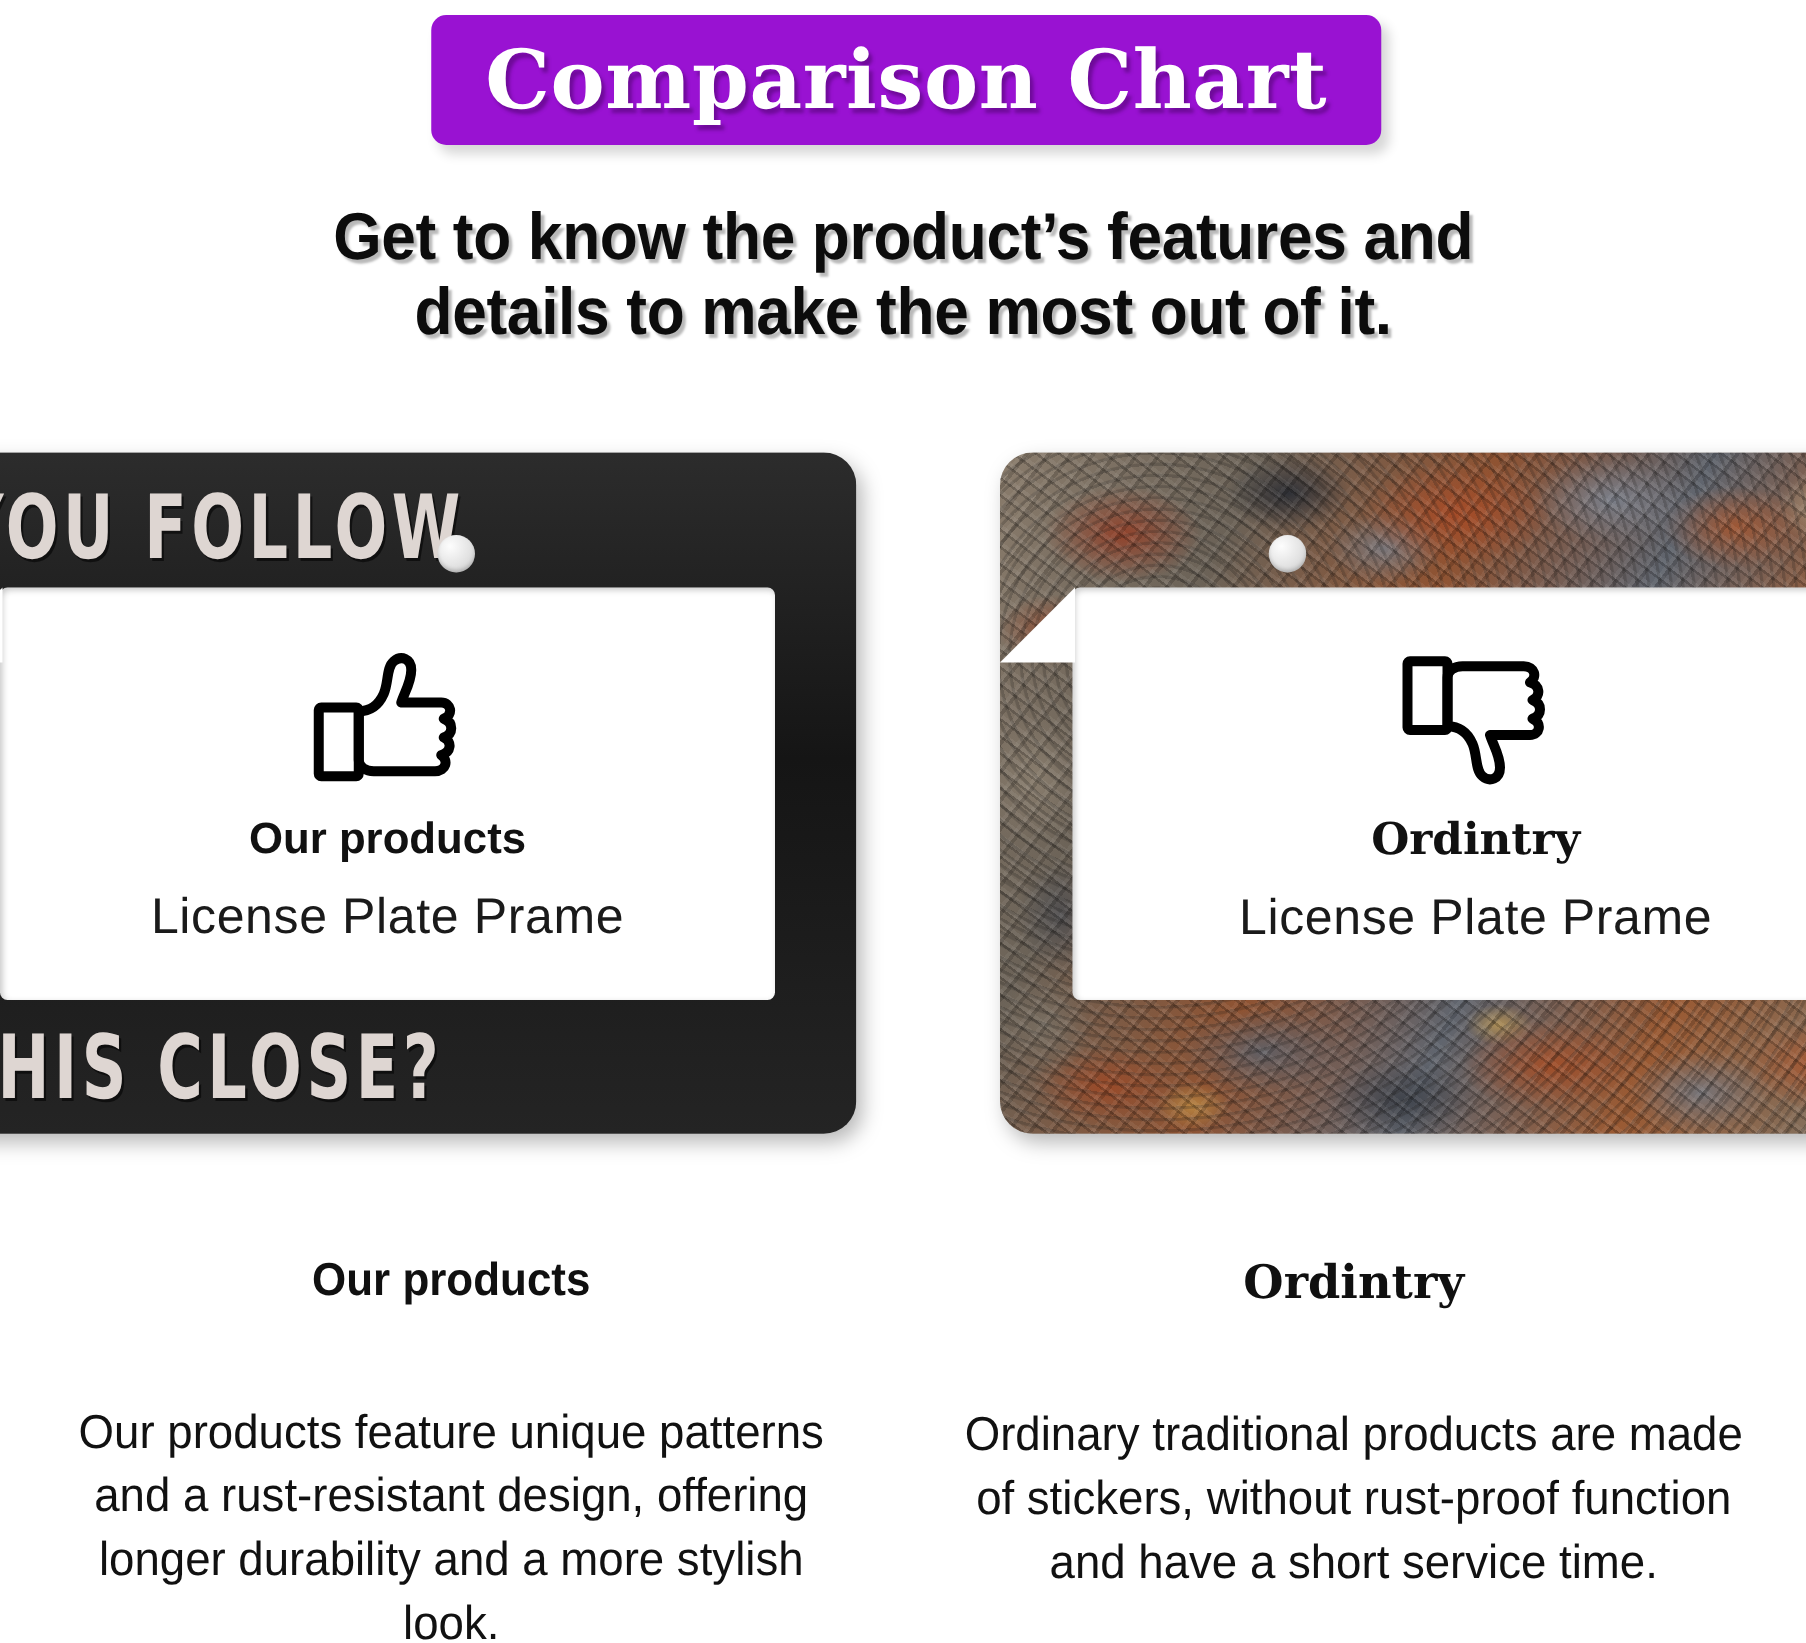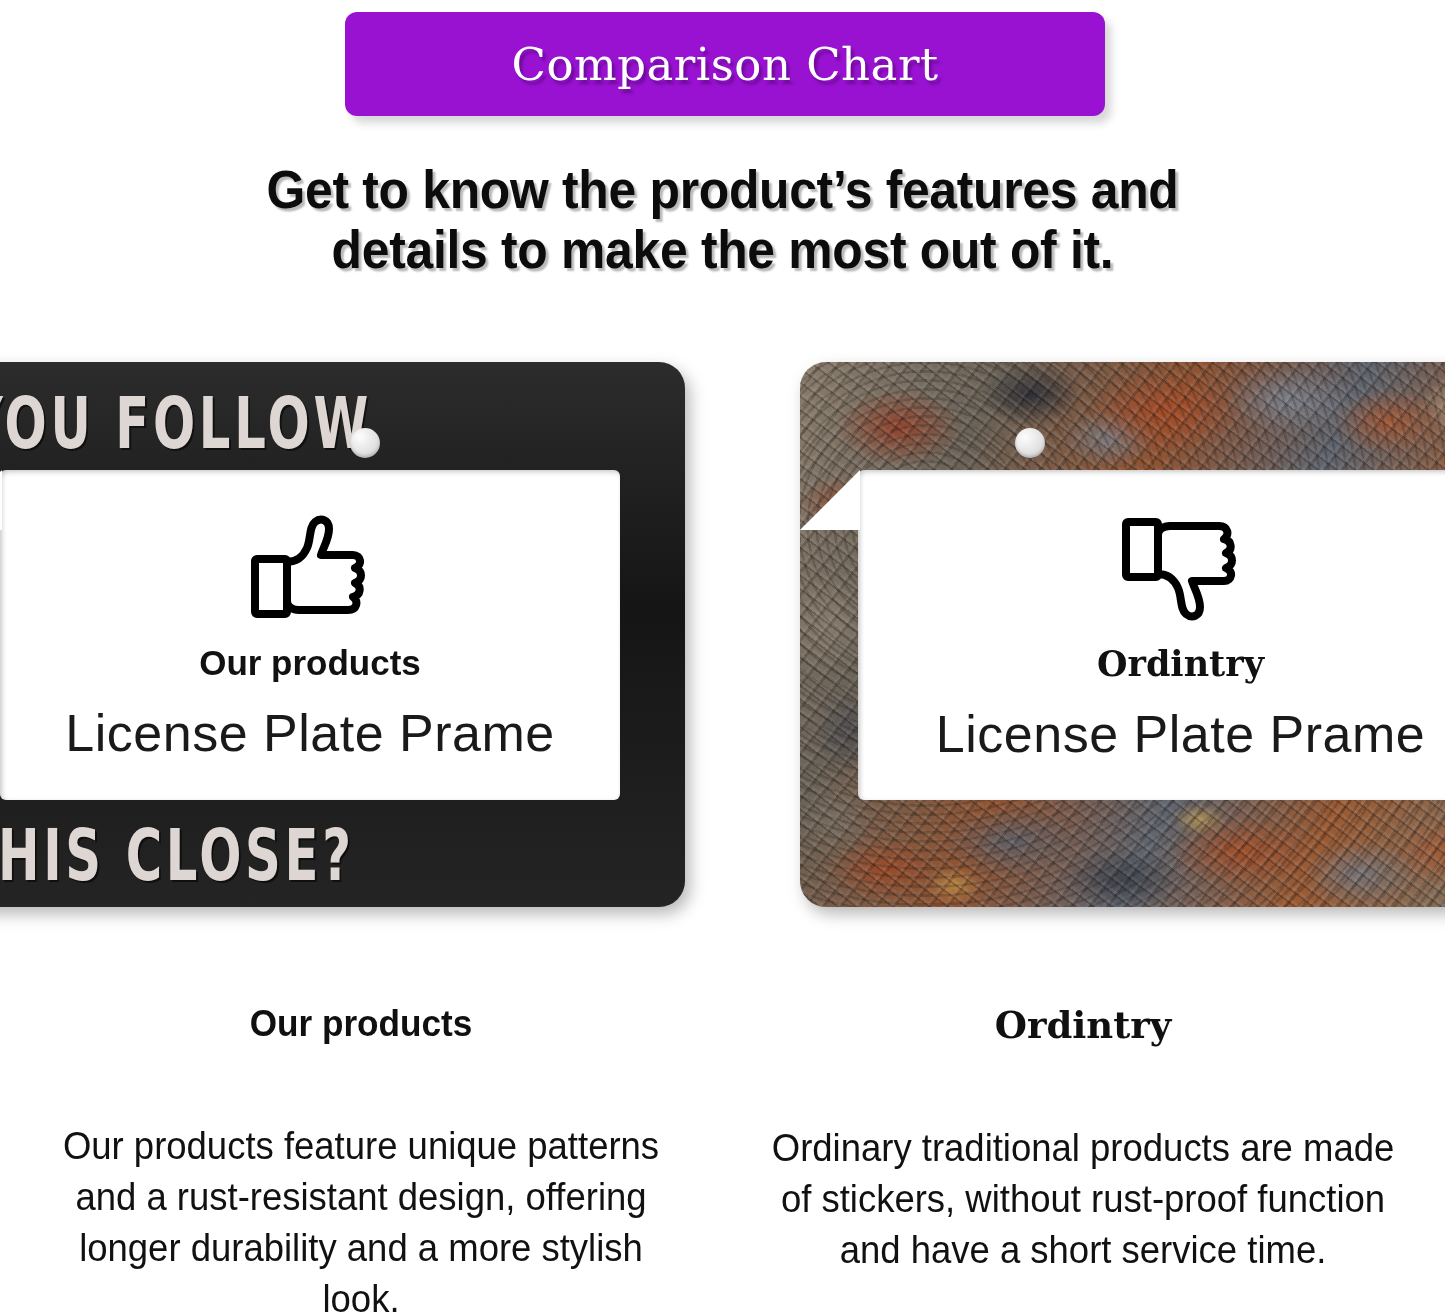--- a/index.html
+++ b/index.html
@@ -27,22 +27,22 @@
     height: 104px;
     background: #9912d2;
     border-radius: 12px;
     box-shadow: 6px 7px 9px rgba(0,0,0,0.16);
     display: flex;
     align-items: center;
     justify-content: center;
   }
   .title-text {
     font-family: "DejaVu Serif", "Liberation Serif", serif;
-    font-weight: normal;
-    font-size: 45px;
+    font-weight: bold;
+    font-size: 65px;
     color: #ffffff;
     letter-spacing: 0.5px;
     text-shadow: 3px 4px 3px rgba(60,0,85,0.45);
     white-space: nowrap;
   }
 
   
   .subtitle {
     position: absolute;
     left: 0;
@@ -220,21 +220,21 @@
   }
   .brand-label.serif {
     font-family: "DejaVu Serif", "Liberation Serif", serif;
   }
   .brand-label.sans {
     font-family: "Liberation Sans", sans-serif;
   }
   .product-label {
     font-family: "Liberation Sans", sans-serif;
     font-weight: 300;
-    font-size: 52px;
+    font-size: 40px;
     color: #1a1a1a;
     letter-spacing: 0.5px;
     text-align: center;
   }
 
   
   .desc-row {
     position: absolute;
     left: 0;
     top: 985px;

